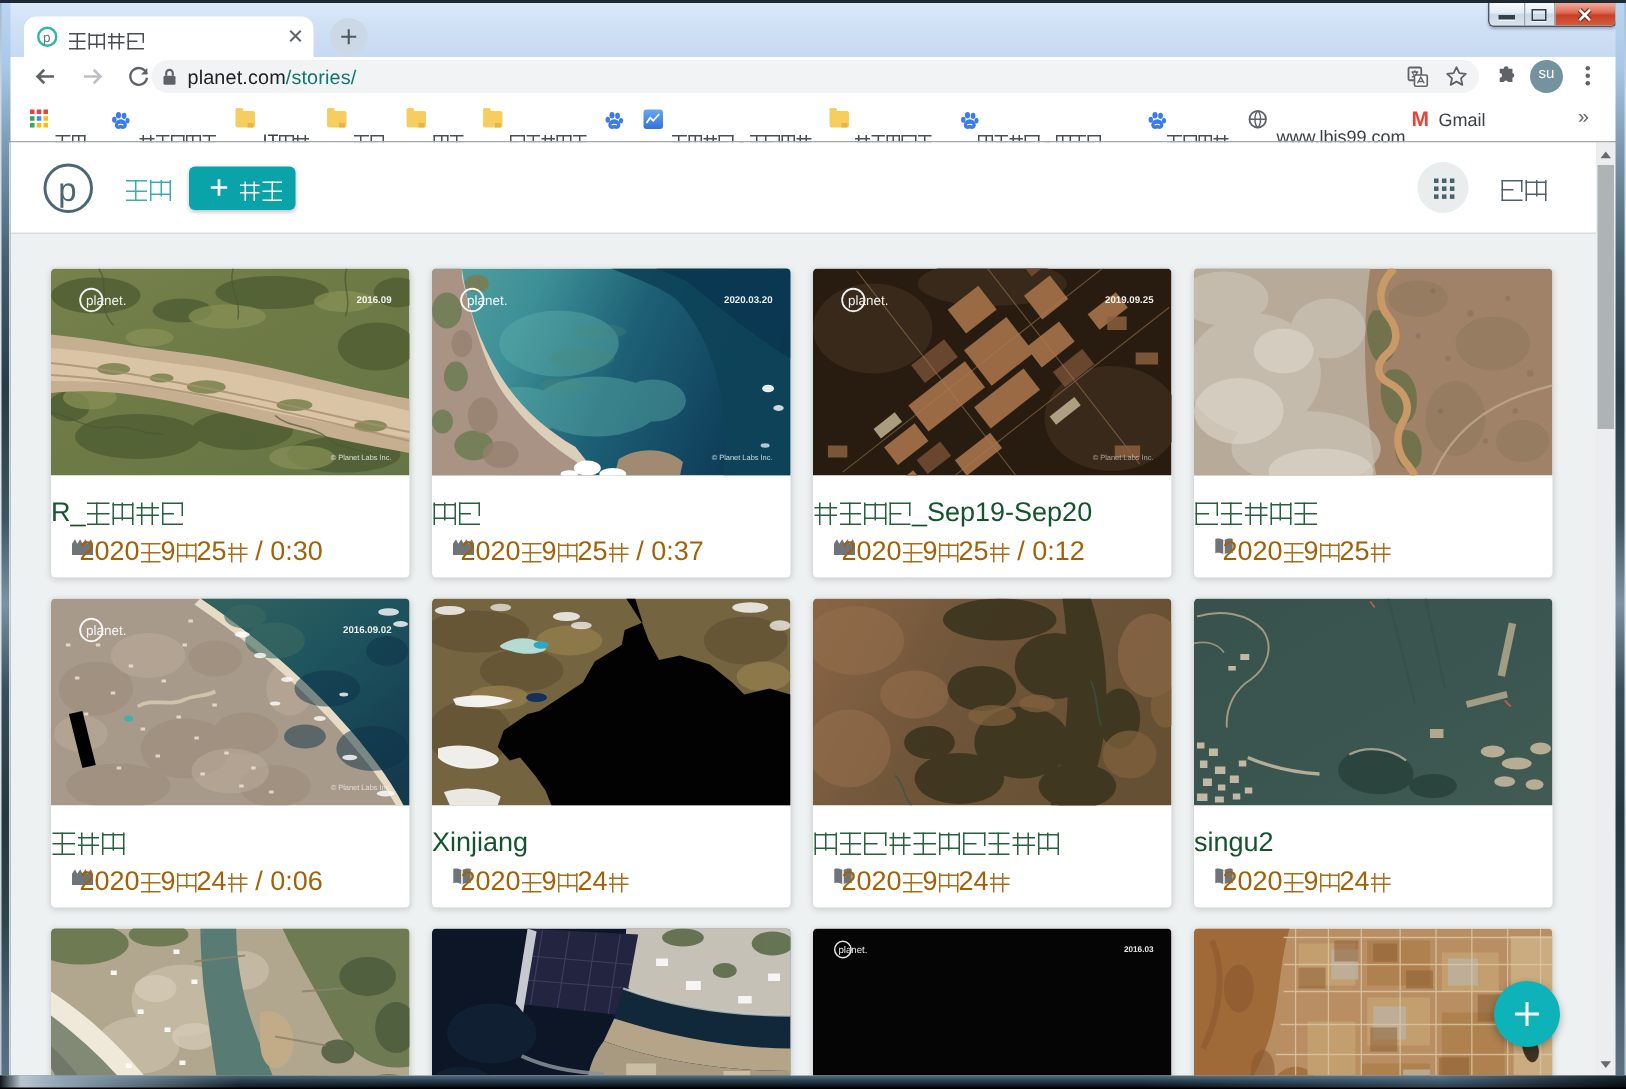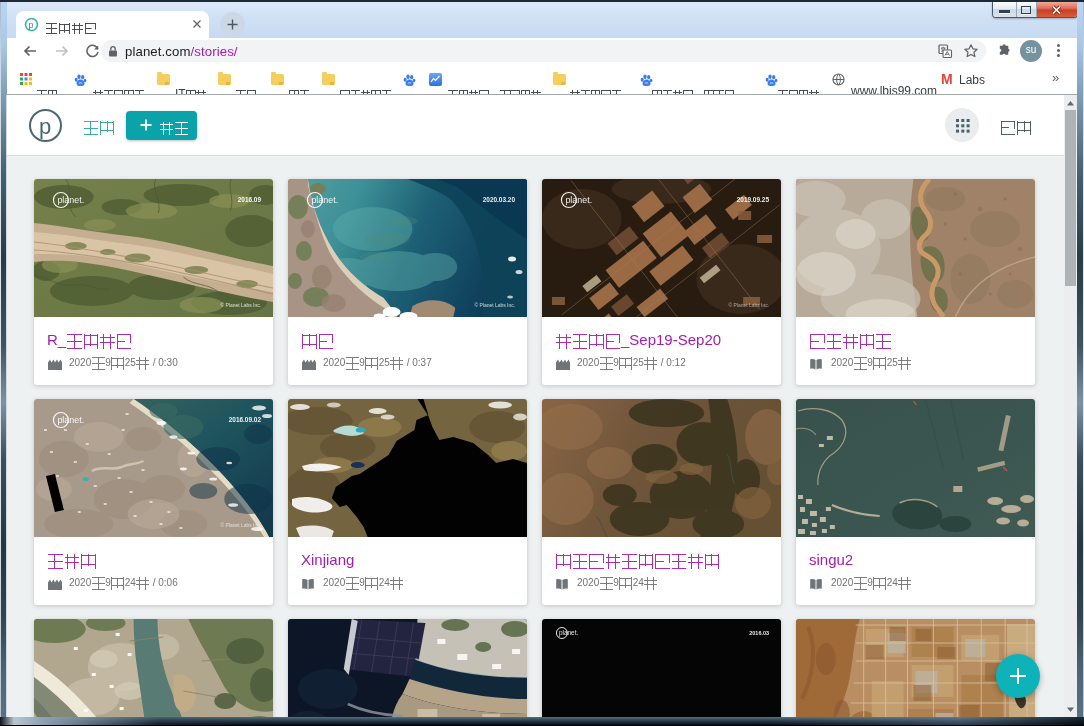--- a/index.html
+++ b/index.html
@@ -35,22 +35,22 @@
 .bk{width:9.5px;height:10.5px;margin:0 .4px}
 .tt{width:14.5px;height:15px;margin:0 1px}
 .dt{width:13px;height:12.5px;margin:0 .5px}
 .folder{position:absolute;width:13px;height:11px;background:#f6cd5f;border-radius:1.5px;top:10px}
 .folder:before{content:"";position:absolute;left:0;top:-2px;width:5px;height:3px;background:#f6cd5f;border-radius:1px}
 .folder:after{content:"";position:absolute;right:1px;bottom:0;width:4px;height:3px;background:#e9b63d}
 .paw{position:absolute;top:10px}
 .bktx{position:absolute;top:23px;white-space:nowrap;color:#3c4043}
 .card{position:absolute;width:239px;height:206px;background:#fff;border-radius:3px;box-shadow:0 1px 4px rgba(60,64,67,.25)}
 .card svg.img{position:absolute;left:0;top:0;border-radius:3px 3px 0 0}
-.ctitle{position:absolute;left:13px;top:152px;white-space:nowrap;color:#a21caf;font-size:15px}
-.cdate{position:absolute;left:35px;top:178px;white-space:nowrap;color:#737373;font-size:10px}
+.ctitle{position:absolute;left:0;top:152px;white-space:nowrap;color:#14532d;font-size:18px}
+.cdate{position:absolute;left:19px;top:178px;white-space:nowrap;color:#a16207;font-size:18px}
 </style></head>
 <body>
 
 <div class="abs" style="left:0;top:0;width:1084px;height:2px;background:#1d2a33"></div>
 <div class="abs" id="titlebar" style="left:2px;top:2px;width:1080px;height:36px;background:linear-gradient(180deg,#dce9f9 0%,#d0e1f5 40%,#c6daf2 100%)"></div>
 
 <div class="abs" style="left:16px;top:11px;width:193px;height:27px;background:#fff;border-radius:8px 8px 0 0"></div>
 <svg class="abs" style="left:24px;top:17px" width="15" height="15" viewBox="0 0 15 15">
  <circle cx="7.5" cy="7.5" r="6" fill="none" stroke="#2eb5ac" stroke-width="1.6"></circle>
  <text x="4.6" y="11" font-size="9" fill="#6d757b" font-family="Liberation Sans">p</text>
@@ -88,21 +88,21 @@
 </svg>
 <svg class="abs" style="left:84px;top:42px" width="17" height="17" viewBox="0 0 17 17">
  <path d="M13.8,7.2 A5.6,5.6 0 1 0 14,9.8" fill="none" stroke="#5f6368" stroke-width="1.6"></path>
  <path d="M14.2,3.4 L14.2,7.6 L10,7.6 Z" fill="#5f6368"></path>
 </svg>
 <div class="abs" style="left:101px;top:40px;width:885px;height:22px;border-radius:11px;background:#f1f3f4"></div>
 <svg class="abs" style="left:107px;top:45px" width="12" height="13" viewBox="0 0 12 13">
  <rect x="2" y="5.5" width="8" height="6" rx="1" fill="#5f6368"></rect>
  <path d="M3.8,5.5 V3.8 a2.2,2.2 0 0 1 4.4,0 V5.5" fill="none" stroke="#5f6368" stroke-width="1.4"></path>
 </svg>
-<div class="abs" style="left:125px;top:44px;font-size:13.2px;color:#202124;letter-spacing:.1px">planet.com<span style="color:#a21caf">/stories/</span></div>
+<div class="abs" style="left:125px;top:44px;font-size:13.2px;color:#202124;letter-spacing:.1px">planet.com<span style="color:#0f766e">/stories/</span></div>
 
 <svg class="abs" style="left:938px;top:44px" width="15" height="15" viewBox="0 0 15 15">
  <rect x="1" y="1" width="8.5" height="8.5" rx="1" fill="none" stroke="#5f6368" stroke-width="1.2"></rect>
  <path d="M3,4 H7.5 M5.2,2.8 V4 M3.6,4 C3.9,6 5.8,7.3 7.4,7.5 M6.8,4 C6.3,5.8 4.7,7 3.2,7.4" stroke="#5f6368" stroke-width=".9" fill="none"></path>
  <path d="M6,6 h6.5 a1,1 0 0 1 1,1 v5.5 a1,1 0 0 1 -1,1 h-6.5 a1,1 0 0 1 -1,-1 v-5.5 a1,1 0 0 1 1,-1 Z" fill="#fff" stroke="#5f6368" stroke-width="1.1"></path>
  <path d="M7,11.5 L9.2,7.5 L11.5,11.5 M7.8,10.3 H10.6" stroke="#5f6368" stroke-width=".9" fill="none"></path>
 </svg>
 <svg class="abs" style="left:963px;top:43px" width="16" height="16" viewBox="0 0 16 16">
  <path d="M8,1.8 L9.9,5.8 L14.2,6.3 L11,9.3 L11.9,13.6 L8,11.4 L4.1,13.6 L5,9.3 L1.8,6.3 L6.1,5.8 Z" fill="none" stroke="#5f6368" stroke-width="1.2" stroke-linejoin="round"></path>
 </svg>
@@ -178,21 +178,21 @@
       </g>
       <path d="M4.8,9.5 C5.3,8.6 7.7,8.6 8.2,9.5" stroke="#fff" stroke-width=".8" fill="none"></path>
     </svg>
  <span class="bktx" style="left:778px"><i class="cj ga bk"></i><i class="cj gd bk"></i><i class="cj gb bk"></i><i class="cj gc bk"></i></span>
  <svg class="abs" style="left:832px;top:8.5px" width="13" height="13" viewBox="0 0 13 13">
       <circle cx="6.5" cy="6.5" r="5.5" fill="#5b6call" fill-opacity="0" stroke="#5f6368" stroke-width="1.2"></circle>
       <path d="M1,6.5 H12 M6.5,1 C4,3 4,10 6.5,12 C9,10 9,3 6.5,1" stroke="#5f6368" stroke-width="1" fill="none"></path>
     </svg>
  <span class="bktx" style="left:851px;top:20px">www.lbjs99.com</span>
  <span class="bktx" style="left:941px;top:7px;color:#ea4335;font-weight:bold;font-size:14px">M</span>
- <span class="bktx" style="left:959px;top:8.5px">Labs</span>
+ <span class="bktx" style="left:959px;top:8.5px">Gmail</span>
  <span class="bktx" style="left:1052px;top:6px;color:#5f6368;font-size:13px">»</span>
 </div>
 
 <div class="abs" style="left:2px;top:94px;width:1080px;height:1px;background:#a2a8ac"></div>
 
 <div class="abs" id="page" style="left:7px;top:95px;width:1057px;height:622px;background:#eef1f1;overflow:hidden">
 
  <div class="abs" style="left:0;top:0;width:1057px;height:60px;background:#fff;border-bottom:1px solid #d9dcdc"></div>
  <div class="abs" style="left:21.5px;top:13.5px;width:33px;height:33px;border:2.5px solid #4a6873;border-radius:50%;box-sizing:border-box"></div>
  <div class="abs" style="left:21.5px;top:19px;width:33px;text-align:center;font-size:22px;color:#4a6873">p</div>

